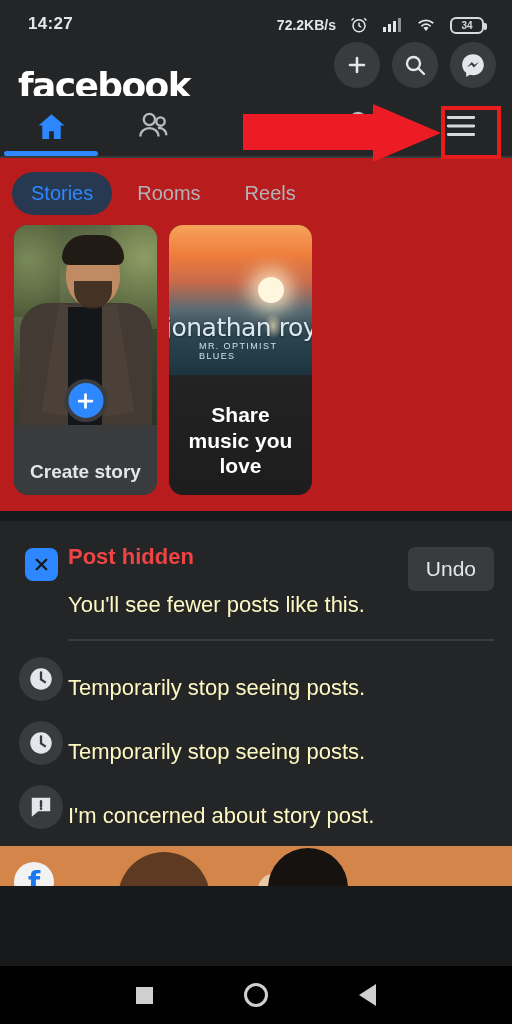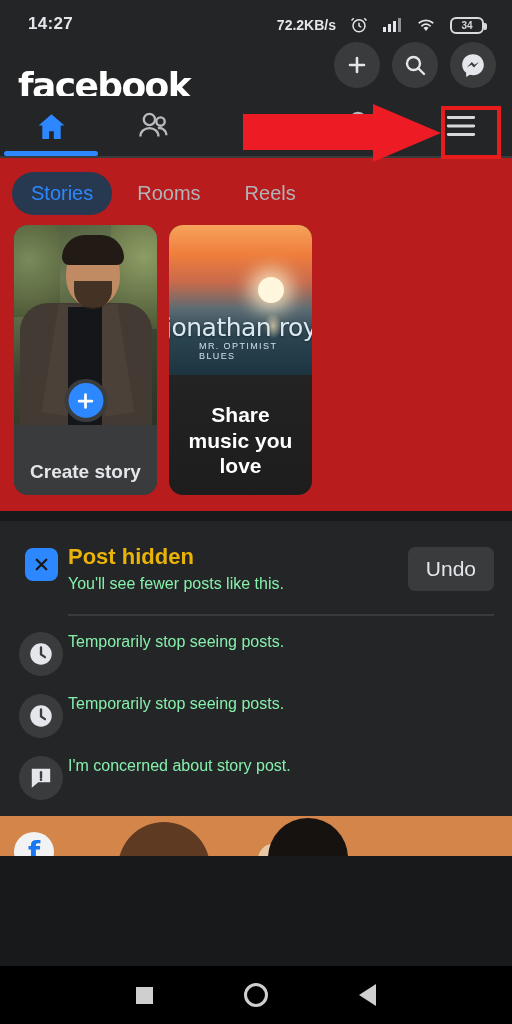--- a/index.html
+++ b/index.html
@@ -110,22 +110,22 @@
   .gap { height:10px; background:#18191a; }
   .menu-card { background:#242526; padding:14px 0 8px; }
   .row { display:flex; align-items:flex-start; padding:8px 18px 8px 14px; }
   .row-ico { width:54px; flex:0 0 54px; display:flex; justify-content:center;
      padding-top:2px; }
   .ico-circle { width:44px; height:44px; border-radius:50%; background:#3a3b3c;
      display:flex; align-items:center; justify-content:center; }
   .xbox { width:33px; height:33px; border-radius:8px; background:#2d88ff;
      display:flex; align-items:center; justify-content:center; margin-top:3px; }
   .row-body { flex:1; padding-right:8px; }
-  .row-title { color:#eab308; font-size:22px; font-weight:bold; line-height:1.3; }
-  .row-sub { color:#86efac; font-size:16px; line-height:1.35; margin-top:1px; }
+  .row-title { color:#ef4444; font-size:22px; font-weight:bold; line-height:1.3; }
+  .row-sub { color:#fef9c3; font-size:22px; line-height:1.35; margin-top:18px; }
   .undo-btn { background:#3a3b3c; color:#e4e6eb; font-size:21px; border-radius:7px;
      padding:10px 18px; align-self:flex-start; margin-top:4px; }
   .hr { height:2px; background:#3a3b3c; margin:12px 18px 6px 68px; }
 
   
   .post-peek { height:40px; background:#d4854a; position:relative; overflow:hidden; }
   .peek-hair1 { position:absolute; left:118px; top:6px; width:92px; height:60px;
      border-radius:46px 46px 10px 10px; background:#5e3a22; }
   .peek-hair2 { position:absolute; left:268px; top:2px; width:80px; height:62px;
      border-radius:40px 40px 10px 10px; background:#161210; }

